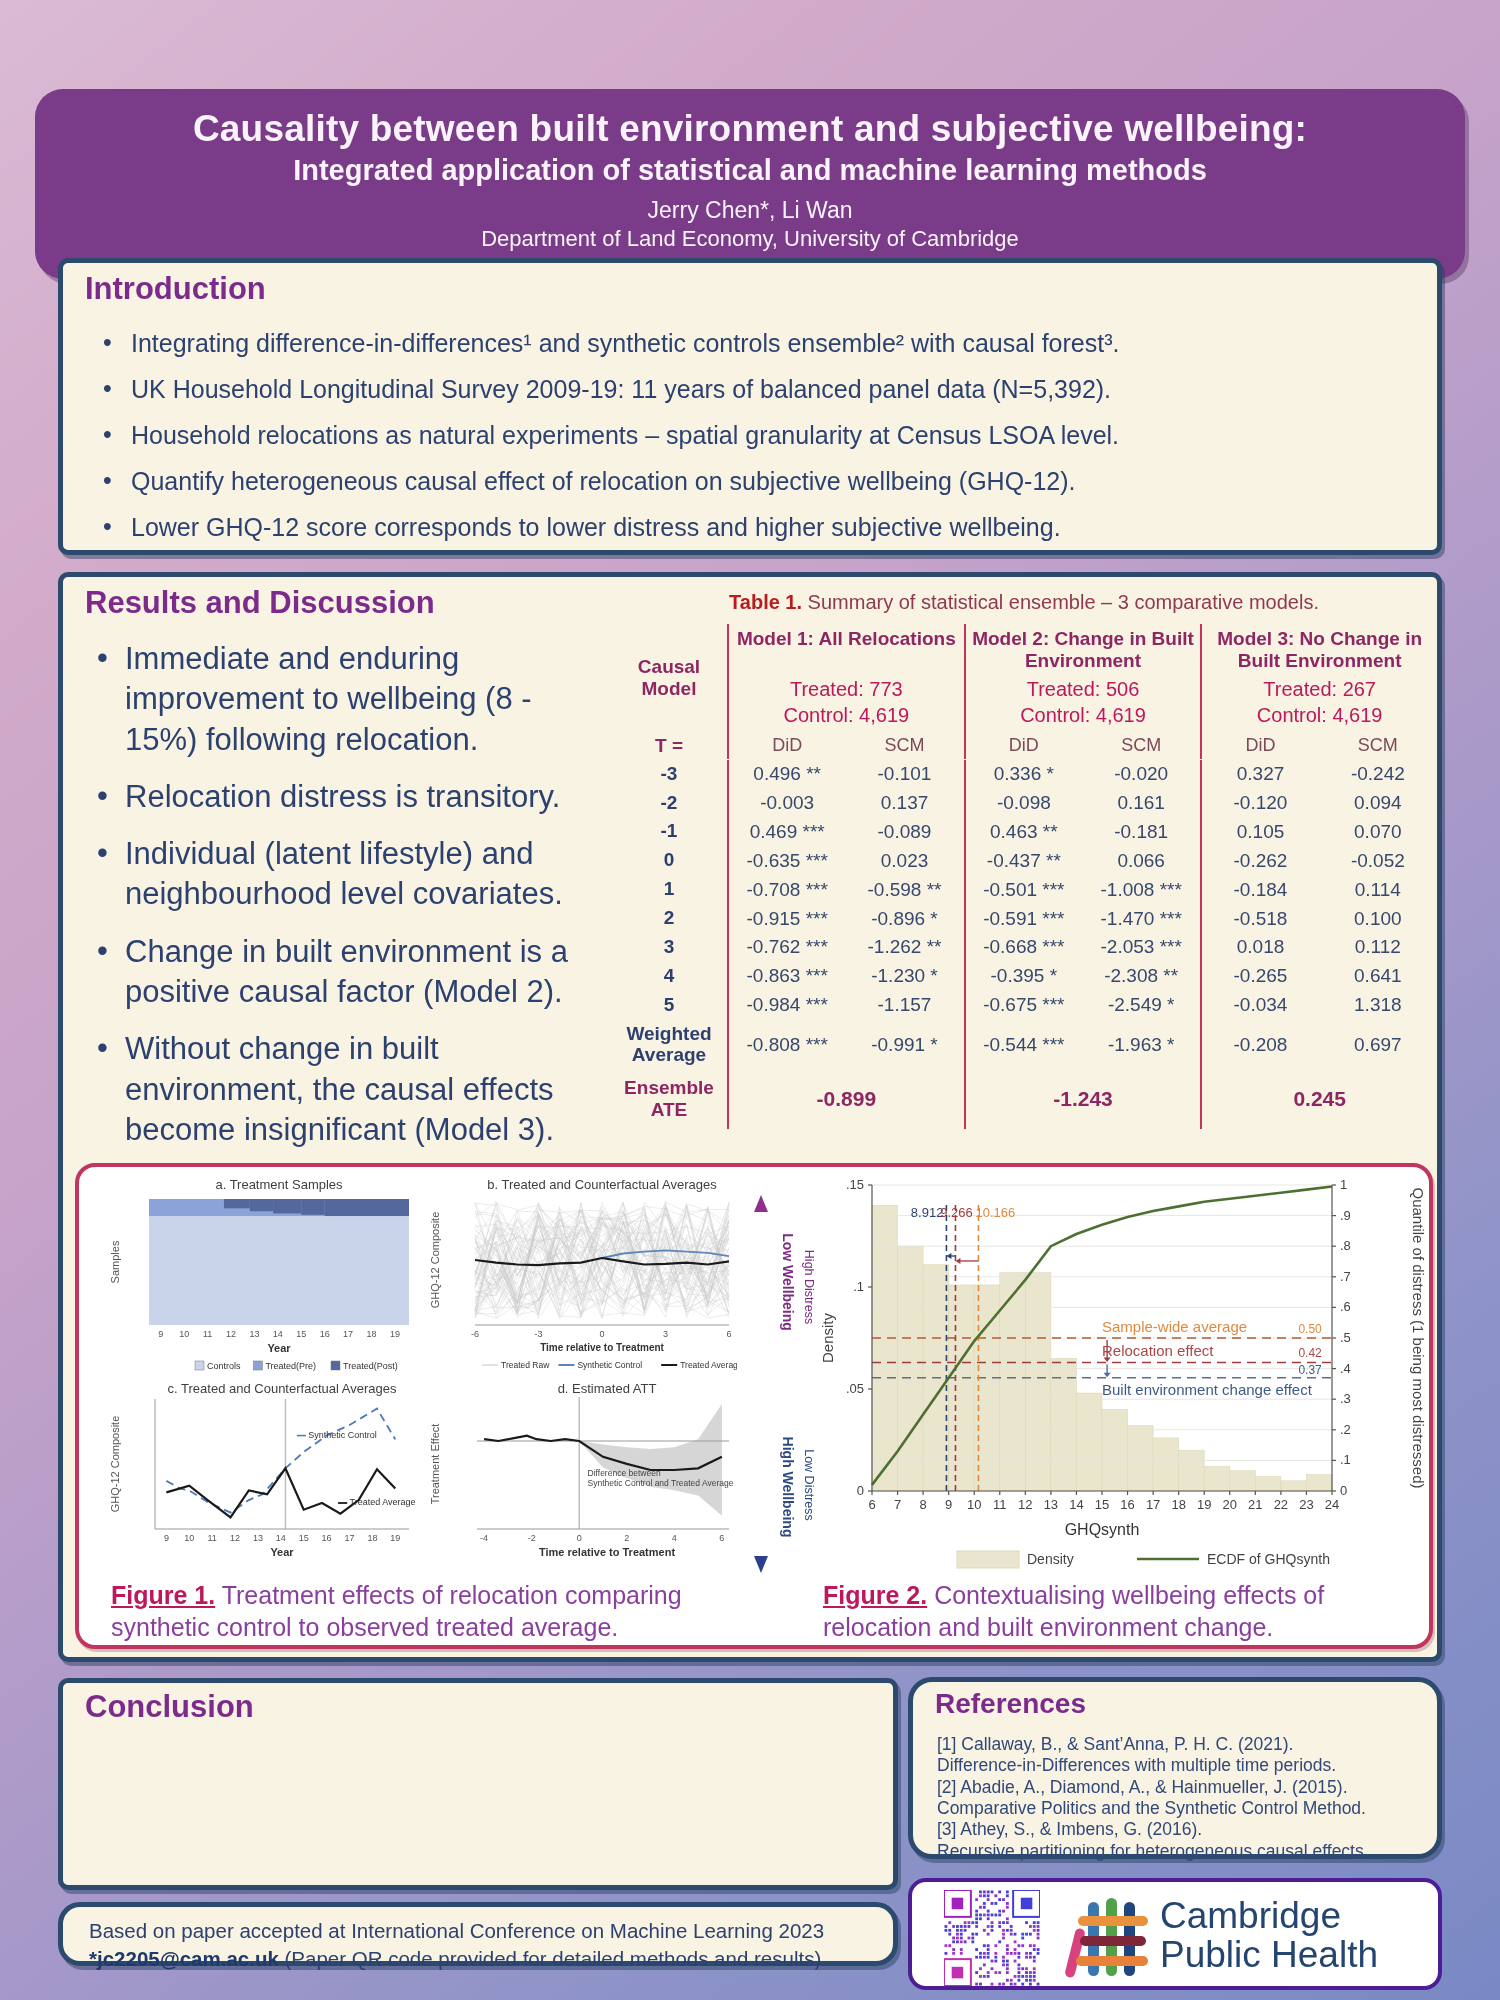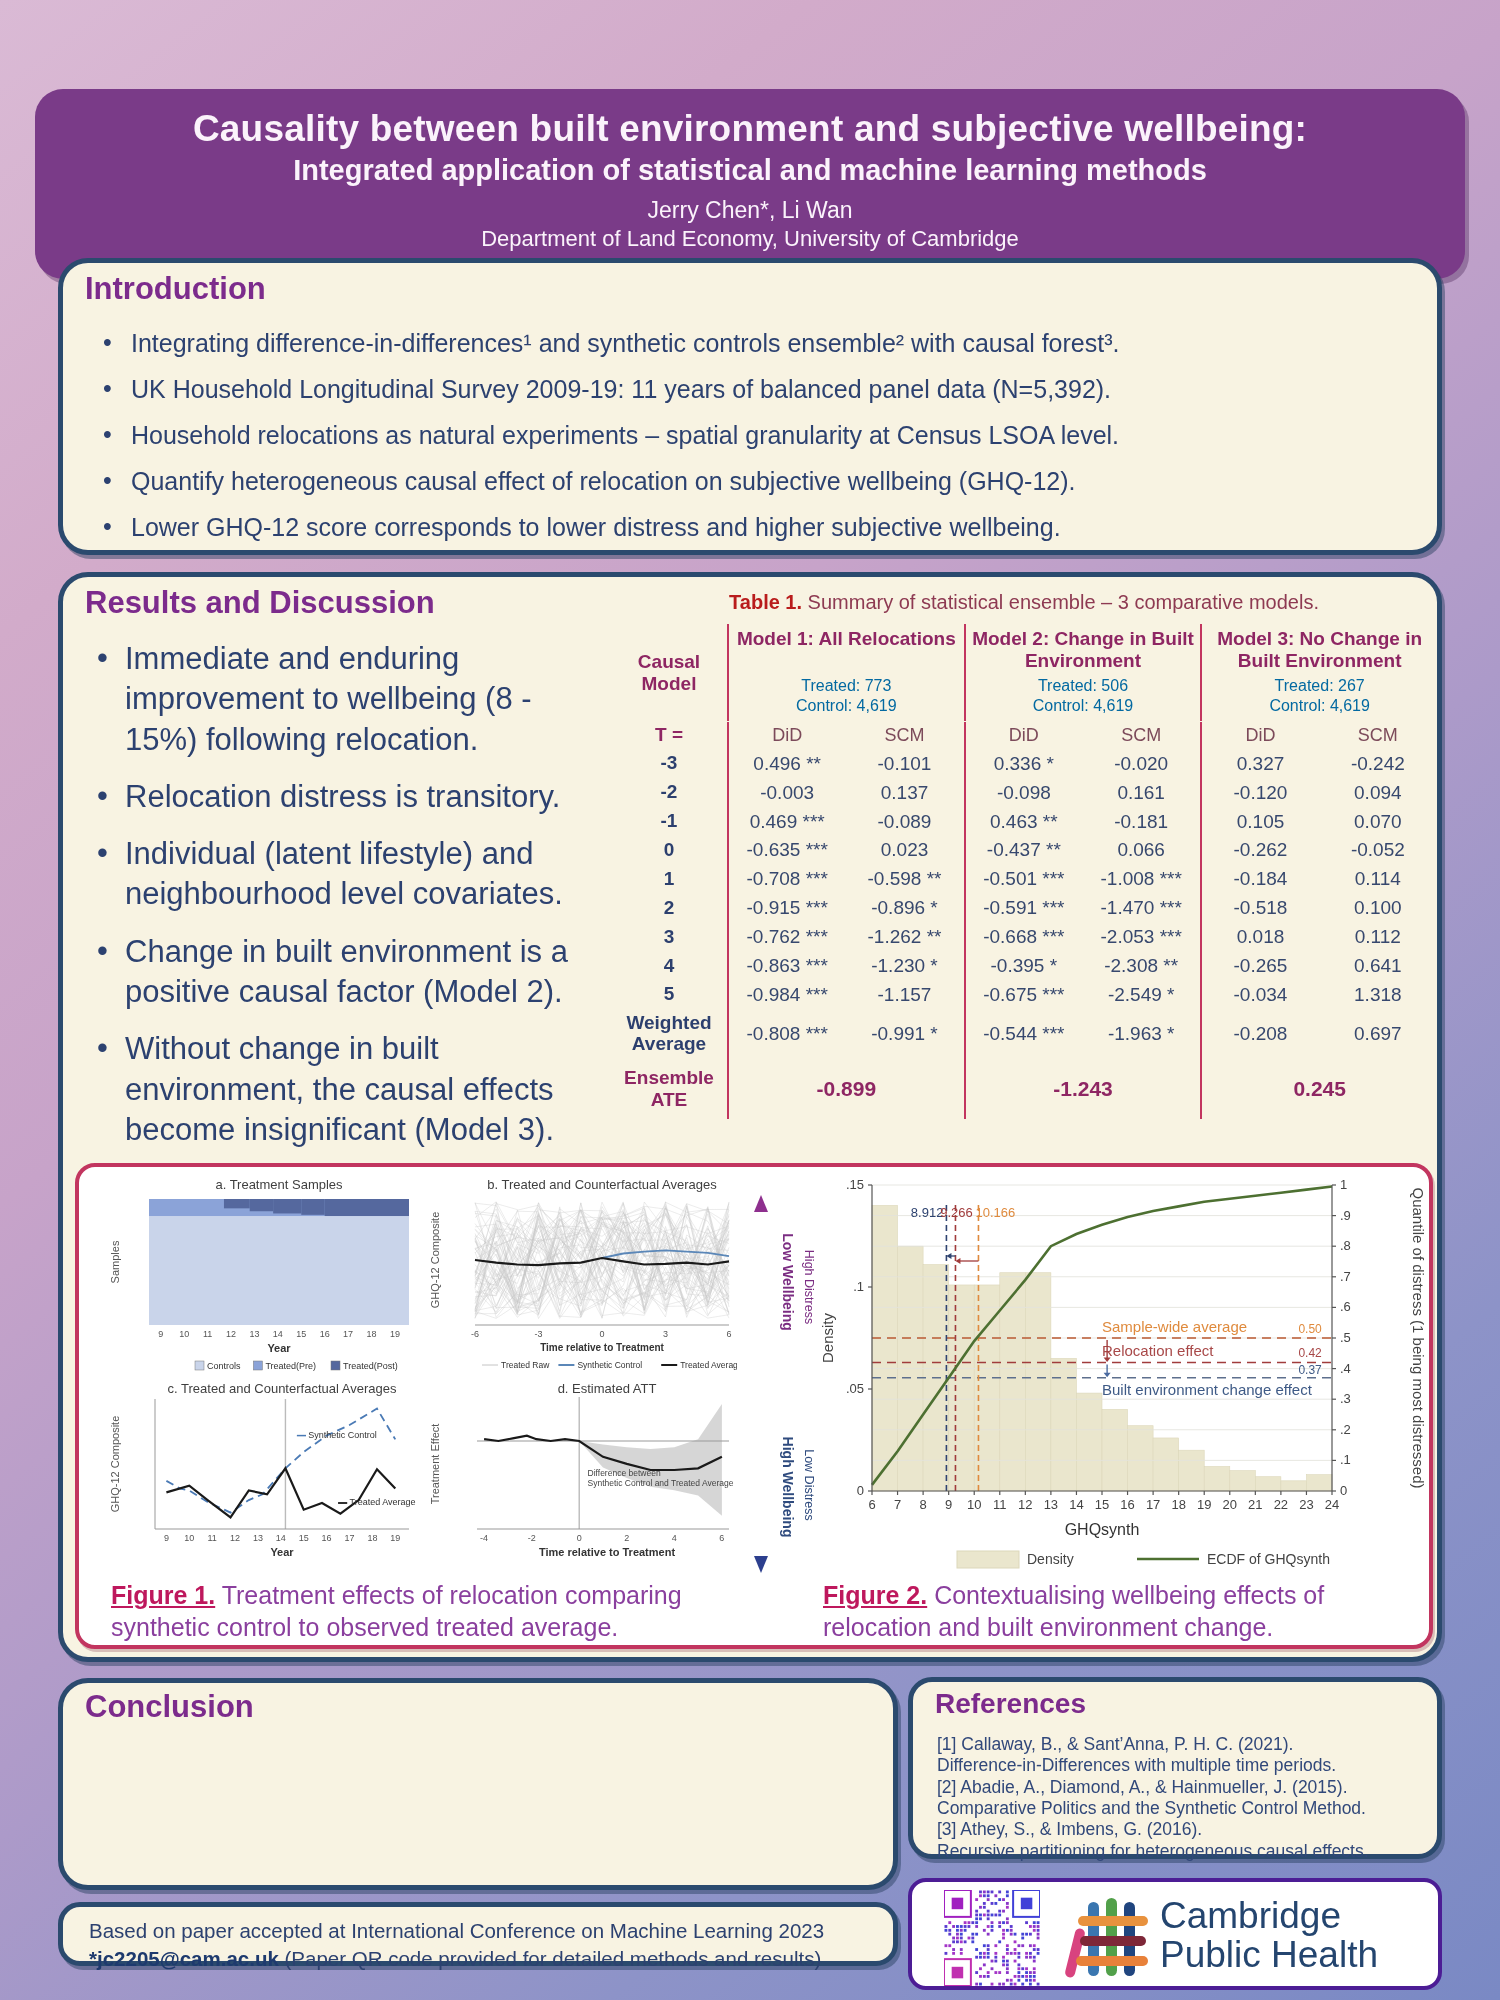--- a/index.html
+++ b/index.html
@@ -1,21 +1,21 @@
 <!DOCTYPE html>
 <html><head>
 <meta charset="utf-8">
 <style>
   html,body{margin:0;padding:0;}
   body{
     width:1500px;height:2000px;position:relative;overflow:hidden;
     font-family:"Liberation Sans","DejaVu Sans",sans-serif;
     background:linear-gradient(142deg,#dabad5 0%,#d2abca 20%,#c7a3c9 38%,#ac9ac9 58%,#8d93c8 78%,#7a89c4 100%);
   }
-  .box{position:absolute;background:#f8f3e2;border:5px solid #2b4a6e;border-radius:30px;
+  .box{position:absolute;background:#f8f3e2;border:5px solid #2b4a6e;border-radius:10px;
        box-shadow:3px 4px 0 rgba(36,60,92,.45);box-sizing:border-box;}
   .box-header{position:absolute;left:35px;top:45px;width:1430px;height:190px;background:#7a3b88;
        border-radius:28px;box-shadow:4px 5px 0 rgba(70,30,80,.35);color:#fbf3fb;text-align:center;box-sizing:border-box;margin-top:44px;}
   .title1{font-size:37px;font-weight:bold;margin-top:19px;letter-spacing:.2px;}
   .title2{font-size:29px;font-weight:bold;margin-top:4px;}
   .authors{font-size:23px;margin-top:10px;}
   .affil{font-size:22px;margin-top:2px;}
   .section-heading{font-size:31px;font-weight:bold;color:#7c2b8c;position:absolute;margin:0;}
   .bullet{position:relative;padding-left:44px;color:#2c4170;}
   .bullet::before{content:"\2022";position:absolute;left:16px;top:-1px;}
@@ -26,21 +26,21 @@
   .results-bullets{position:absolute;left:18px;top:62px;width:500px;}
   .results-bullets .bullet{font-size:31px;line-height:1.3;margin-bottom:17px;width:460px;}
   .tbl-wrap{position:absolute;left:548px;top:14px;width:826px;}
   .tbl-caption{text-align:center;font-size:20px;color:#8e3a52;}
   .tbl-caption b{color:#b91c1c;}
   .tbl-grid{margin-top:10px;display:grid;grid-template-columns:116px repeat(6,1fr);align-items:center;}
   .tbl-grid div{text-align:center;}
   .gb{border-left:2px solid #c2355f;}
   .mtitle{grid-column:span 2;font-weight:bold;font-size:19px;color:#8e2663;line-height:1.15;padding:4px 4px 2px;align-self:stretch;}
   .rowhead{grid-row:span 2;font-weight:bold;font-size:19px;color:#8e2663;line-height:1.15;}
-  .subhead{grid-column:span 2;font-size:16px;color:#0369a1;line-height:1.3;padding:2px 0 4px;align-self:stretch;}
+  .subhead{grid-column:span 2;font-size:20px;color:#be185d;line-height:1.3;padding:2px 0 4px;align-self:stretch;}
   .tlab{font-weight:bold;font-size:19px;color:#8e2663;padding:3px 0;}
   .collab{font-size:18px;color:#7c4a5a;padding:3px 0;}
   .rlab{font-weight:bold;font-size:19px;color:#2c3f6e;line-height:1.1;padding:4px 2px;}
   .val{font-size:19px;color:#37486e;padding:3.4px 0;align-self:stretch;display:flex;align-items:center;justify-content:center;}
   .enslab{font-weight:bold;font-size:19px;color:#8e2663;line-height:1.15;padding:8px 2px;}
   .ensval{grid-column:span 2;font-weight:bold;font-size:21px;color:#8e2663;padding:16px 0;align-self:stretch;display:flex;align-items:center;justify-content:center;}
   .figure-panel{position:absolute;left:12px;top:586px;width:1358px;height:486px;background:#ffffff;
       border:4px solid #c2355f;border-radius:20px;box-sizing:border-box;box-shadow:2px 3px 0 rgba(120,30,60,.25);}
   .subchart{position:absolute;}
   .fig-caption{position:absolute;font-size:25px;line-height:1.28;color:#8a3f9e;}

